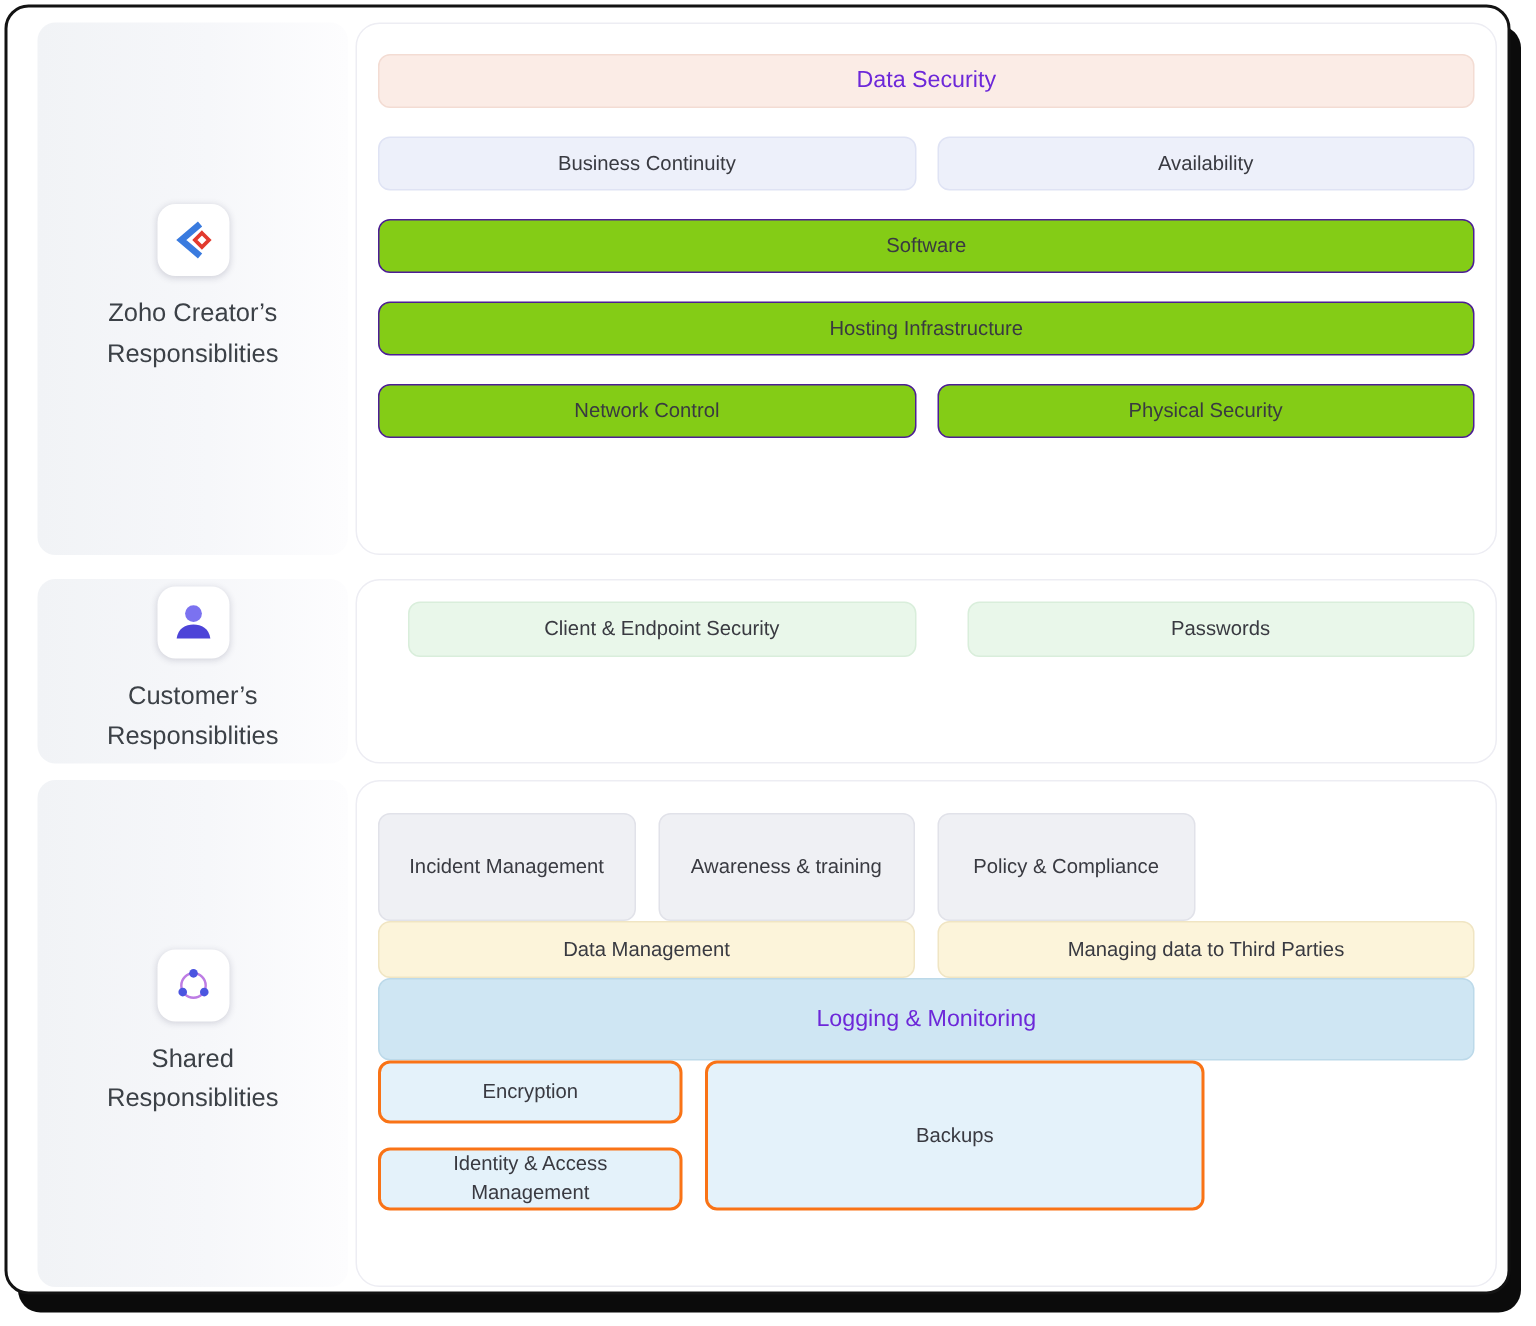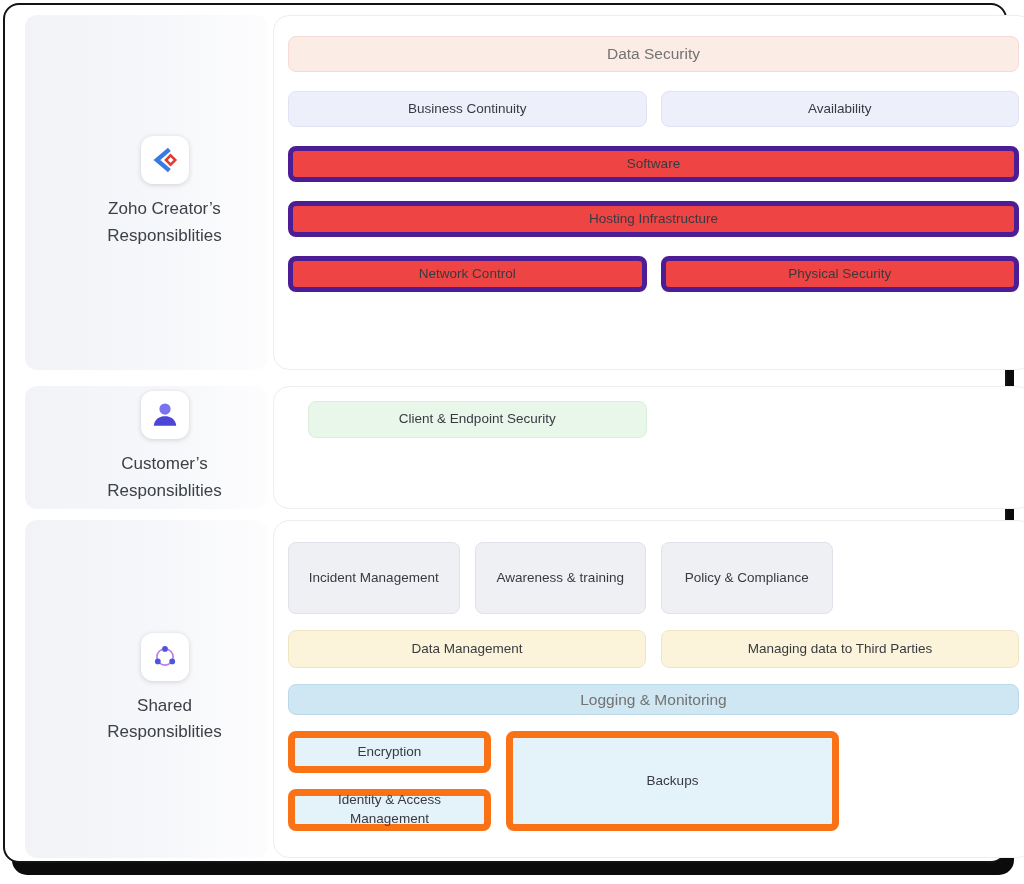--- a/index.html
+++ b/index.html
@@ -7,56 +7,56 @@
           font-family:"Liberation Sans",sans-serif;}
   .frame{position:absolute;left:3px;top:3px;width:1000px;height:856px;background:#ffffff;
          border:2px solid #131313;border-radius:16px;box-shadow:8px 13px 0 -1px #0b0b0b;}
   .section{position:absolute;left:20px;display:flex;gap:5px;}
   #s0{top:10px;height:355px;}
   #s1{top:381px;height:123px;}
   #s2{top:515px;height:338px;}
 
   .panel{width:207px;height:100%;border-radius:12px;flex:0 0 auto;
          background:linear-gradient(90deg,#f1f3f6 0%,#f6f7fa 55%,#fdfdfe 100%);
-         display:flex;flex-direction:column;align-items:center;justify-content:center;gap:12px;padding-left:36px;}
+         display:flex;flex-direction:column;align-items:center;justify-content:center;gap:12px;}
   .icon-card{width:48px;height:48px;border-radius:12px;background:#ffffff;
              box-shadow:0 1px 5px rgba(40,40,70,.18);display:flex;align-items:center;justify-content:center;}
   .panel-label{font-size:17px;color:#3c4147;text-align:center;line-height:1.55;font-weight:500;}
   .panel-label span{display:block;}
 
   .card{width:761px;height:100%;background:#ffffff;border:1px solid #ededf3;border-radius:16px;
         box-sizing:border-box;display:flex;flex-direction:column;}
   #card0{padding:20px 14px 24px;gap:19px;}
   #card1{padding:14px 14px 16px;gap:18px;}
-  #card2{padding:21px 14px 20px;gap:16px;}
+  #card2{padding:21px 14px 20px;}
 
   .bx{border-radius:8px;display:flex;align-items:center;justify-content:center;text-align:center;
       font-size:13.5px;color:#393a41;line-height:1.4;padding:0 12px;box-sizing:border-box;}
   .h36{height:36px;flex:0 0 auto;}
   .h38{height:38px;flex:0 0 auto;}
   .h37{height:37px;flex:0 0 auto;margin-left:20px;}
-  .h39{height:31px;flex:0 0 auto;}
+  .h39{height:55px;flex:0 0 auto;}
   .h42{height:42px;flex:0 0 auto;}
   .h72{height:72px;}
   .h100{height:100px;}
-  .hdr{font-size:15.5px;color:#737373;}
+  .hdr{font-size:15.5px;color:#6d28d9;}
 
   .duo{display:grid;grid-template-columns:1fr 1fr;gap:14px;flex:0 0 auto;}
   .quad{display:grid;grid-template-columns:repeat(4,1fr);gap:15px;flex:0 0 auto;height:72px;}
   .bottom{display:grid;grid-template-columns:203px 1fr 165px;gap:15px;flex:0 0 auto;height:100px;}
   .midcol{display:flex;flex-direction:column;gap:16px;}
 
   .peach{background:#fbece6;border:1px solid #f3dcd3;}
   .lav1{background:#edf0fa;border:1px solid #dfe3f4;}
-  .lav2{background:#ef4444;border:5px solid #4c1d95;}
+  .lav2{background:#84cc16;border:1px solid #4c1d95;}
   .green{background:#e9f7ea;border:1px solid #d9eedb;}
   .grayb{background:#eff0f4;border:1px solid #e1e2e9;}
   .yellow{background:#fcf4da;border:1px solid #f0e5c3;}
   .blueh{background:#cfe6f3;border:1px solid #bcd9e9;}
-  .bluel{background:#e4f2fa;border:7px solid #f97316;}
+  .bluel{background:#e4f2fa;border:2px solid #f97316;}
 </style>
 </head>
 <body>
 
 <div class="canvas">
   <div class="frame">
 
     <div class="section" id="s0">
       <aside class="panel">
         <div class="icon-card">
@@ -94,20 +94,21 @@
           </svg>
         </div>
         <div class="panel-label">
           <span>Customer’s</span>
           <span>Responsiblities</span>
         </div>
       </aside>
       <div class="card" id="card1">
         <div class="duo">
           <div class="bx green h37">Client &amp; Endpoint Security</div>
+          <div class="bx green h37">Passwords</div>
         </div>
       </div>
     </div>
 
     <div class="section" id="s2">
       <aside class="panel">
         <div class="icon-card">
           <svg width="30" height="30" viewBox="0 0 48 48">
             <circle cx="24" cy="24" r="13" fill="none" stroke="#bd7ce4" stroke-width="2.6"></circle>
             <circle cx="24" cy="11" r="4.6" fill="#4b55e0"></circle>

